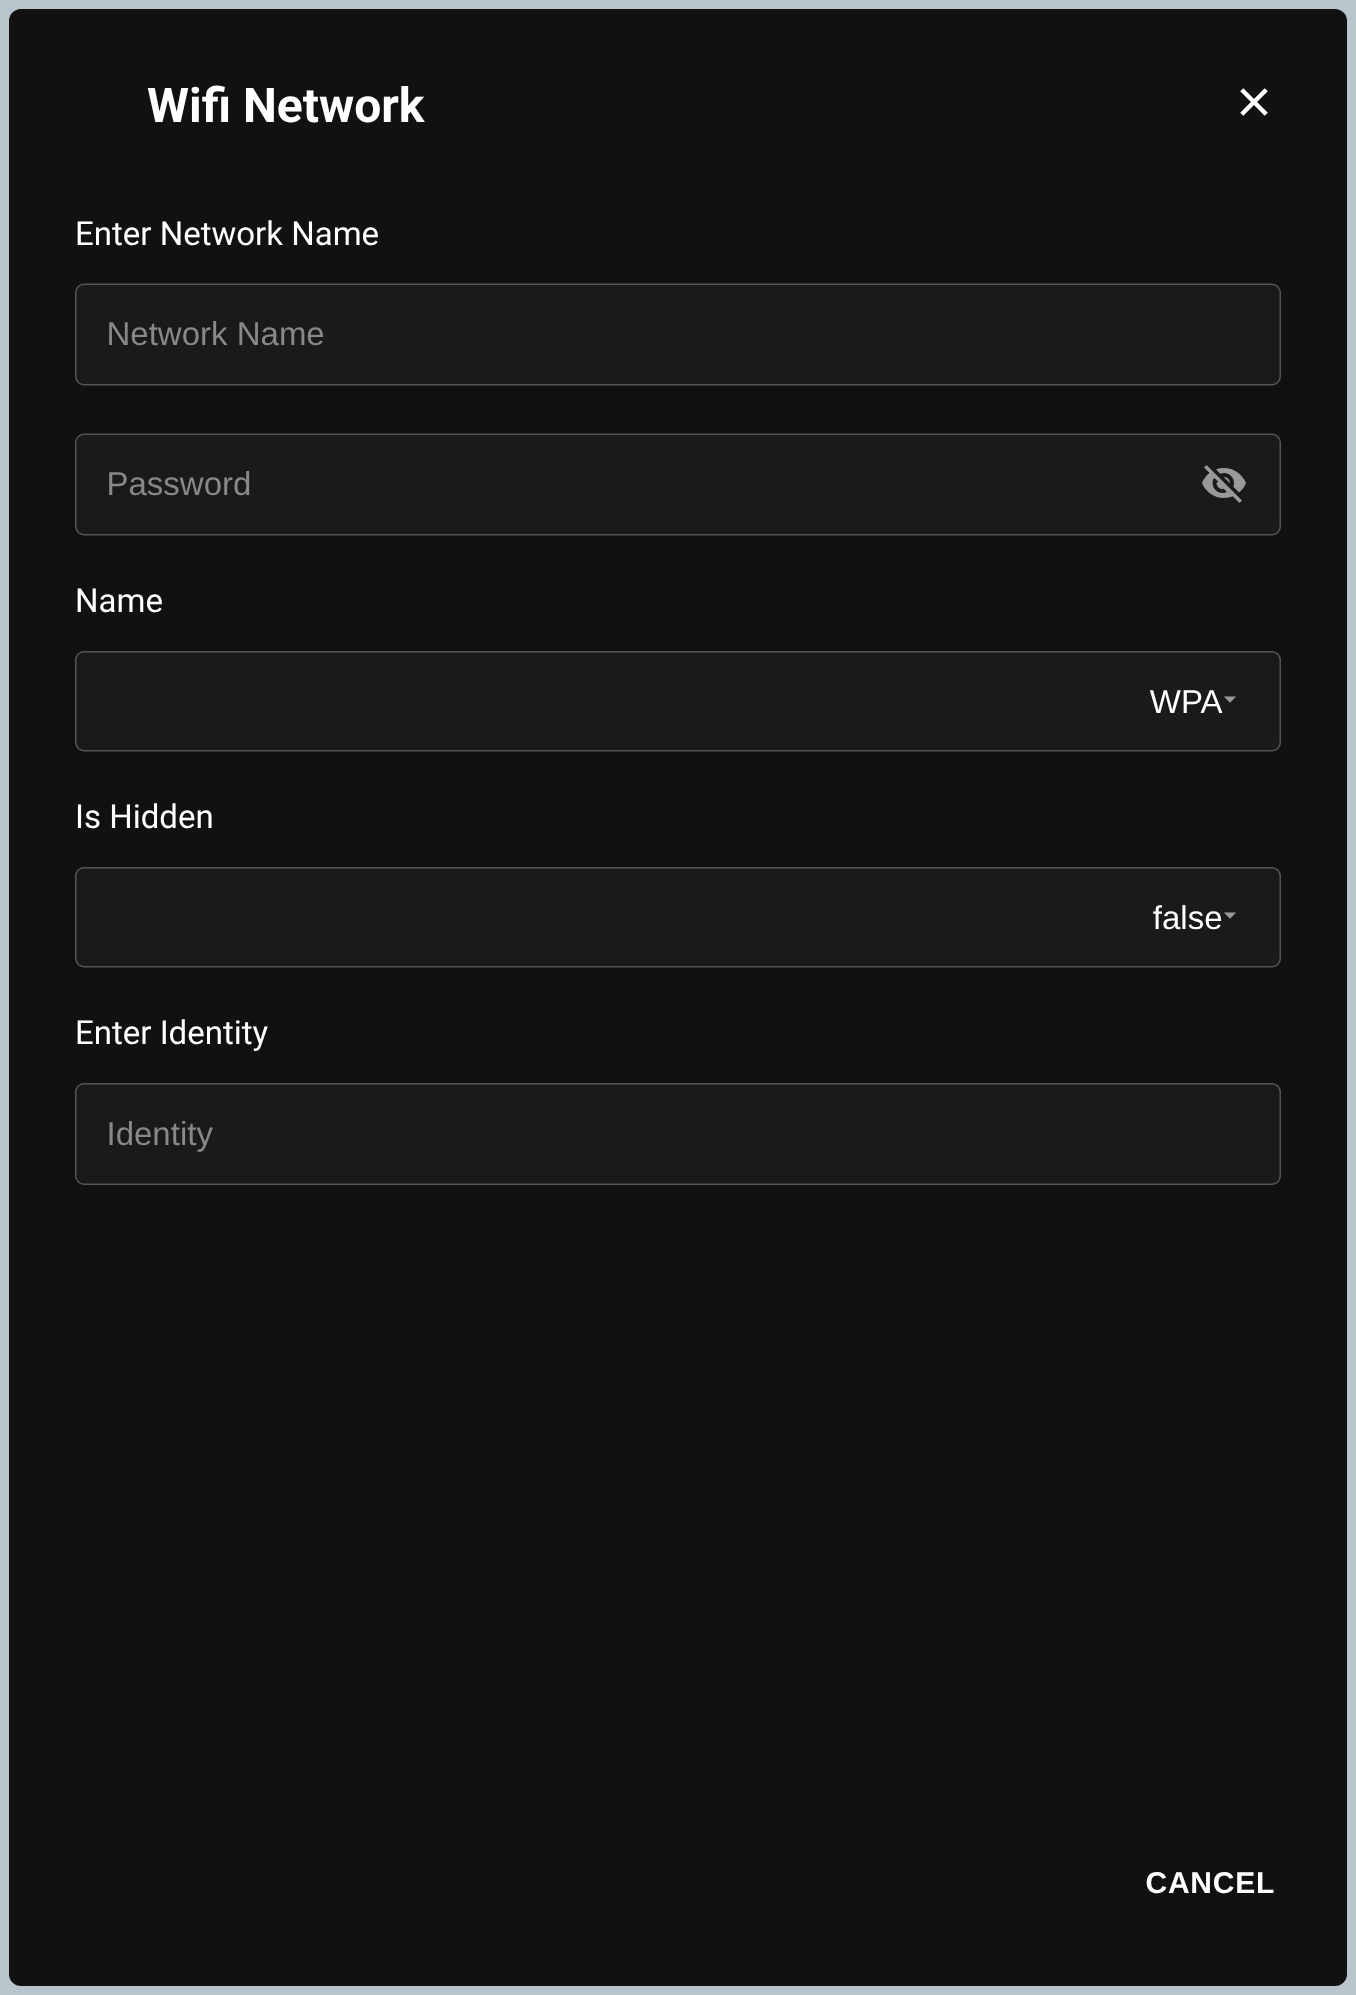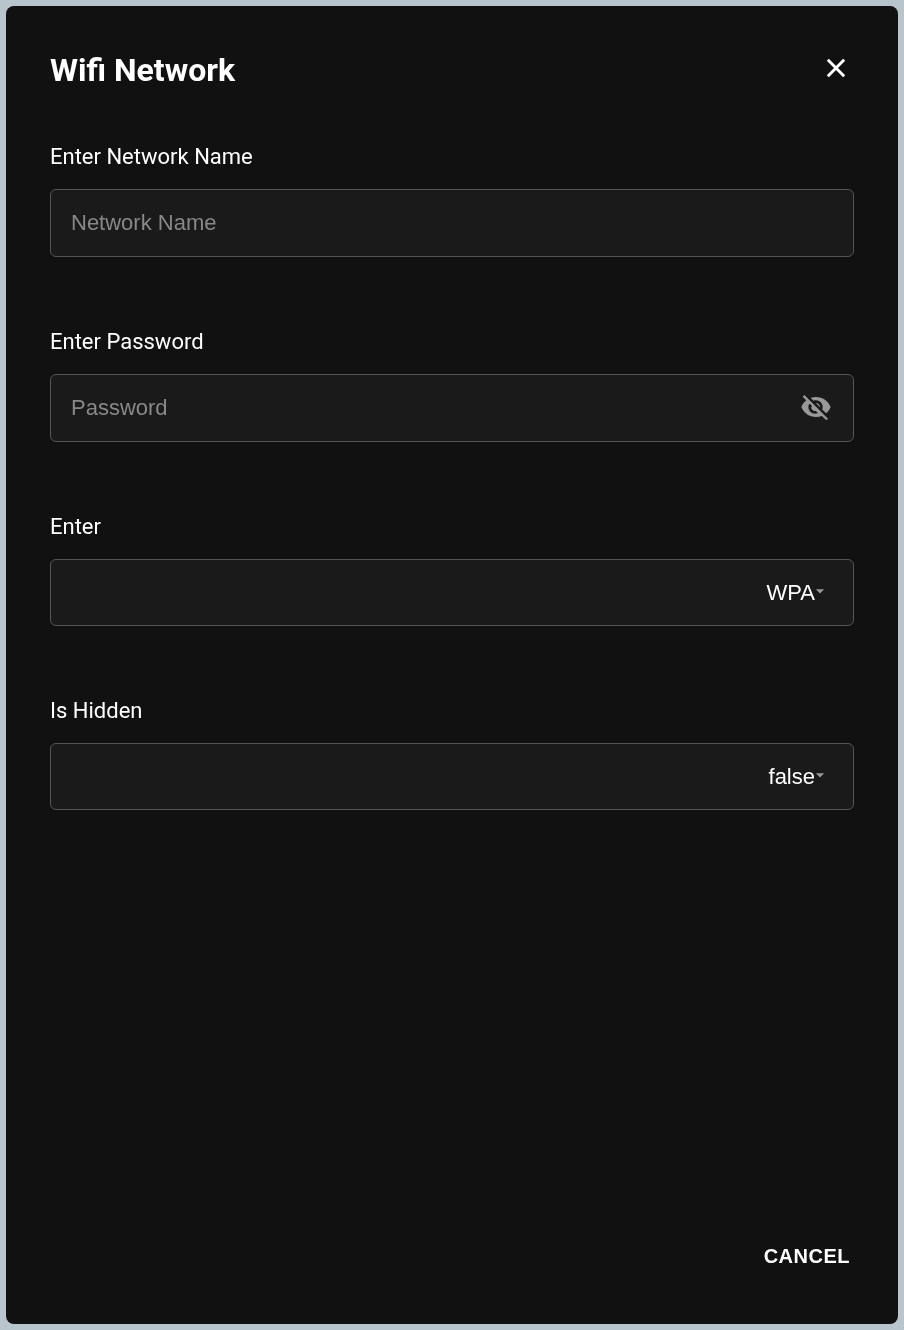--- a/index.html
+++ b/index.html
@@ -24,20 +24,21 @@
       padding: 44px 44px 44px 44px;
       display: flex;
       flex-direction: column;
     }
     
     .dialog-header {
       display: flex;
       justify-content: space-between;
       align-items: center;
       margin-bottom: 55px;
+      margin-left: 48px;
     }
     
     .dialog-title {
       color: #ffffff;
       font-size: 32px;
       font-weight: 700;
     }
     
     .close-button {
       background: none;
@@ -49,21 +50,21 @@
       align-items: center;
       justify-content: center;
     }
     
     .close-button svg {
       width: 28px;
       height: 28px;
     }
     
     .form-group {
-      margin-bottom: 72px;
+      margin-bottom: 32px;
     }
     
     .form-label {
       color: #ffffff;
       font-size: 22px;
       font-weight: 400;
       display: block;
       margin-bottom: 20px;
     }
     
@@ -189,35 +190,34 @@
     </button>
   </div>
 
   <div class="form-group">
     <label class="form-label">Enter Network Name</label>
     <input type="text" class="form-input" placeholder="Network Name" style="">
   </div>
 
 
   <div class="form-group">
-    <label class="form-label">Enter Password</label>
     <div class="input-wrapper">
       <input type="password" class="form-input" placeholder="Password" style="">
       <button class="visibility-toggle">
         <span>
           <svg viewBox="0 0 24 24" fill="currentColor">
             <path d="M12 7c2.76 0 5 2.24 5 5 0 .65-.13 1.26-.36 1.83l2.92 2.92c1.51-1.26 2.7-2.89 3.43-4.75-1.73-4.39-6-7.5-11-7.5-1.4 0-2.74.25-3.98.7l2.16 2.16C10.74 7.13 11.35 7 12 7zM2 4.27l2.28 2.28.46.46C3.08 8.3 1.78 10.02 1 12c1.73 4.39 6 7.5 11 7.5 1.55 0 3.03-.3 4.38-.84l.42.42L19.73 22 21 20.73 3.27 3 2 4.27zM7.53 9.8l1.55 1.55c-.05.21-.8.43-.8.65 0 1.66 1.34 3 3 3 .22 0 .44-.03.65-.08l1.55 1.55c-.67.33-1.41.53-2.2.53-2.76 0-5-2.24-5-5 0-.79.2-1.53.53-2.2zm4.31-.78l3.15 3.15.02-.16c0-1.66-1.34-3-3-3l-.17.01z"></path>
           </svg>
         </span>
       </button>
     </div>
   </div>
 
   <div class="form-group">
-    <label class="form-label">Enter</label>
+    <label class="form-label">Name</label>
     <div class="select-wrapper">
       <select class="form-select">
         <option>WPA</option>
       </select>
       <span class="select-arrow">
         <svg viewBox="0 0 24 24" fill="currentColor">
           <path d="M7 10l5 5 5-5z"></path>
         </svg>
       </span>
     </div>
@@ -230,17 +230,21 @@
         <option>false</option>
       </select>
       <span class="select-arrow">
         <svg viewBox="0 0 24 24" fill="currentColor">
           <path d="M7 10l5 5 5-5z"></path>
         </svg>
       </span>
     </div>
   </div>
 
+  <div class="form-group">
+    <label class="form-label">Enter Identity</label>
+    <input type="text" class="form-input" placeholder="Identity" style="">
+  </div>
 
   <div class="dialog-footer">
     <button class="cancel-button">CANCEL</button>
   </div>
 </div>
 
 </body></html>

